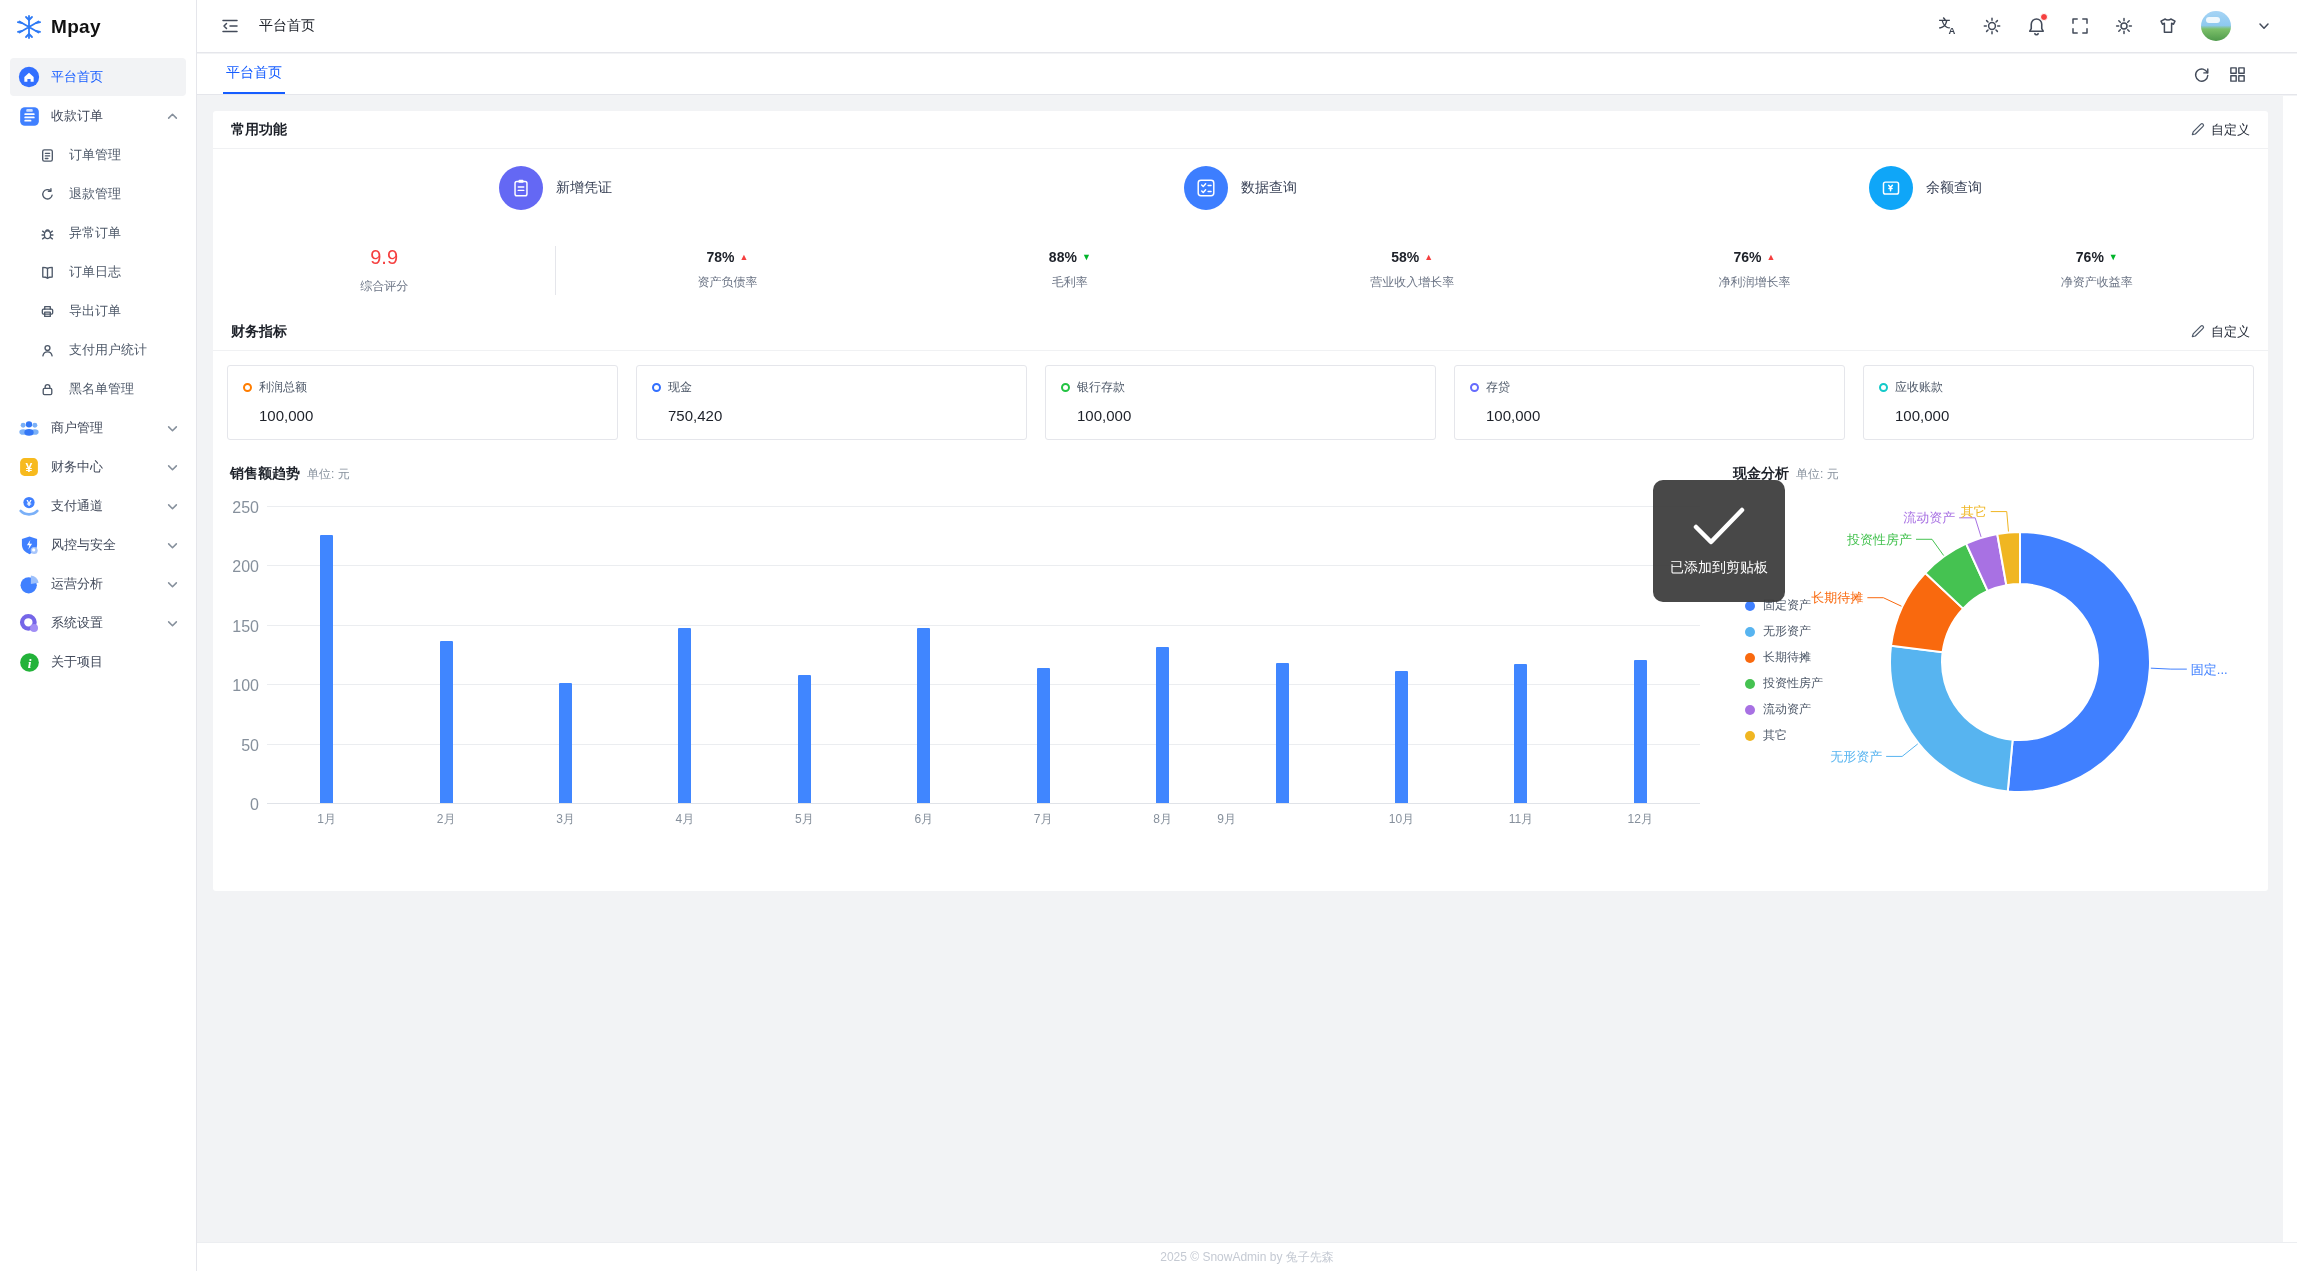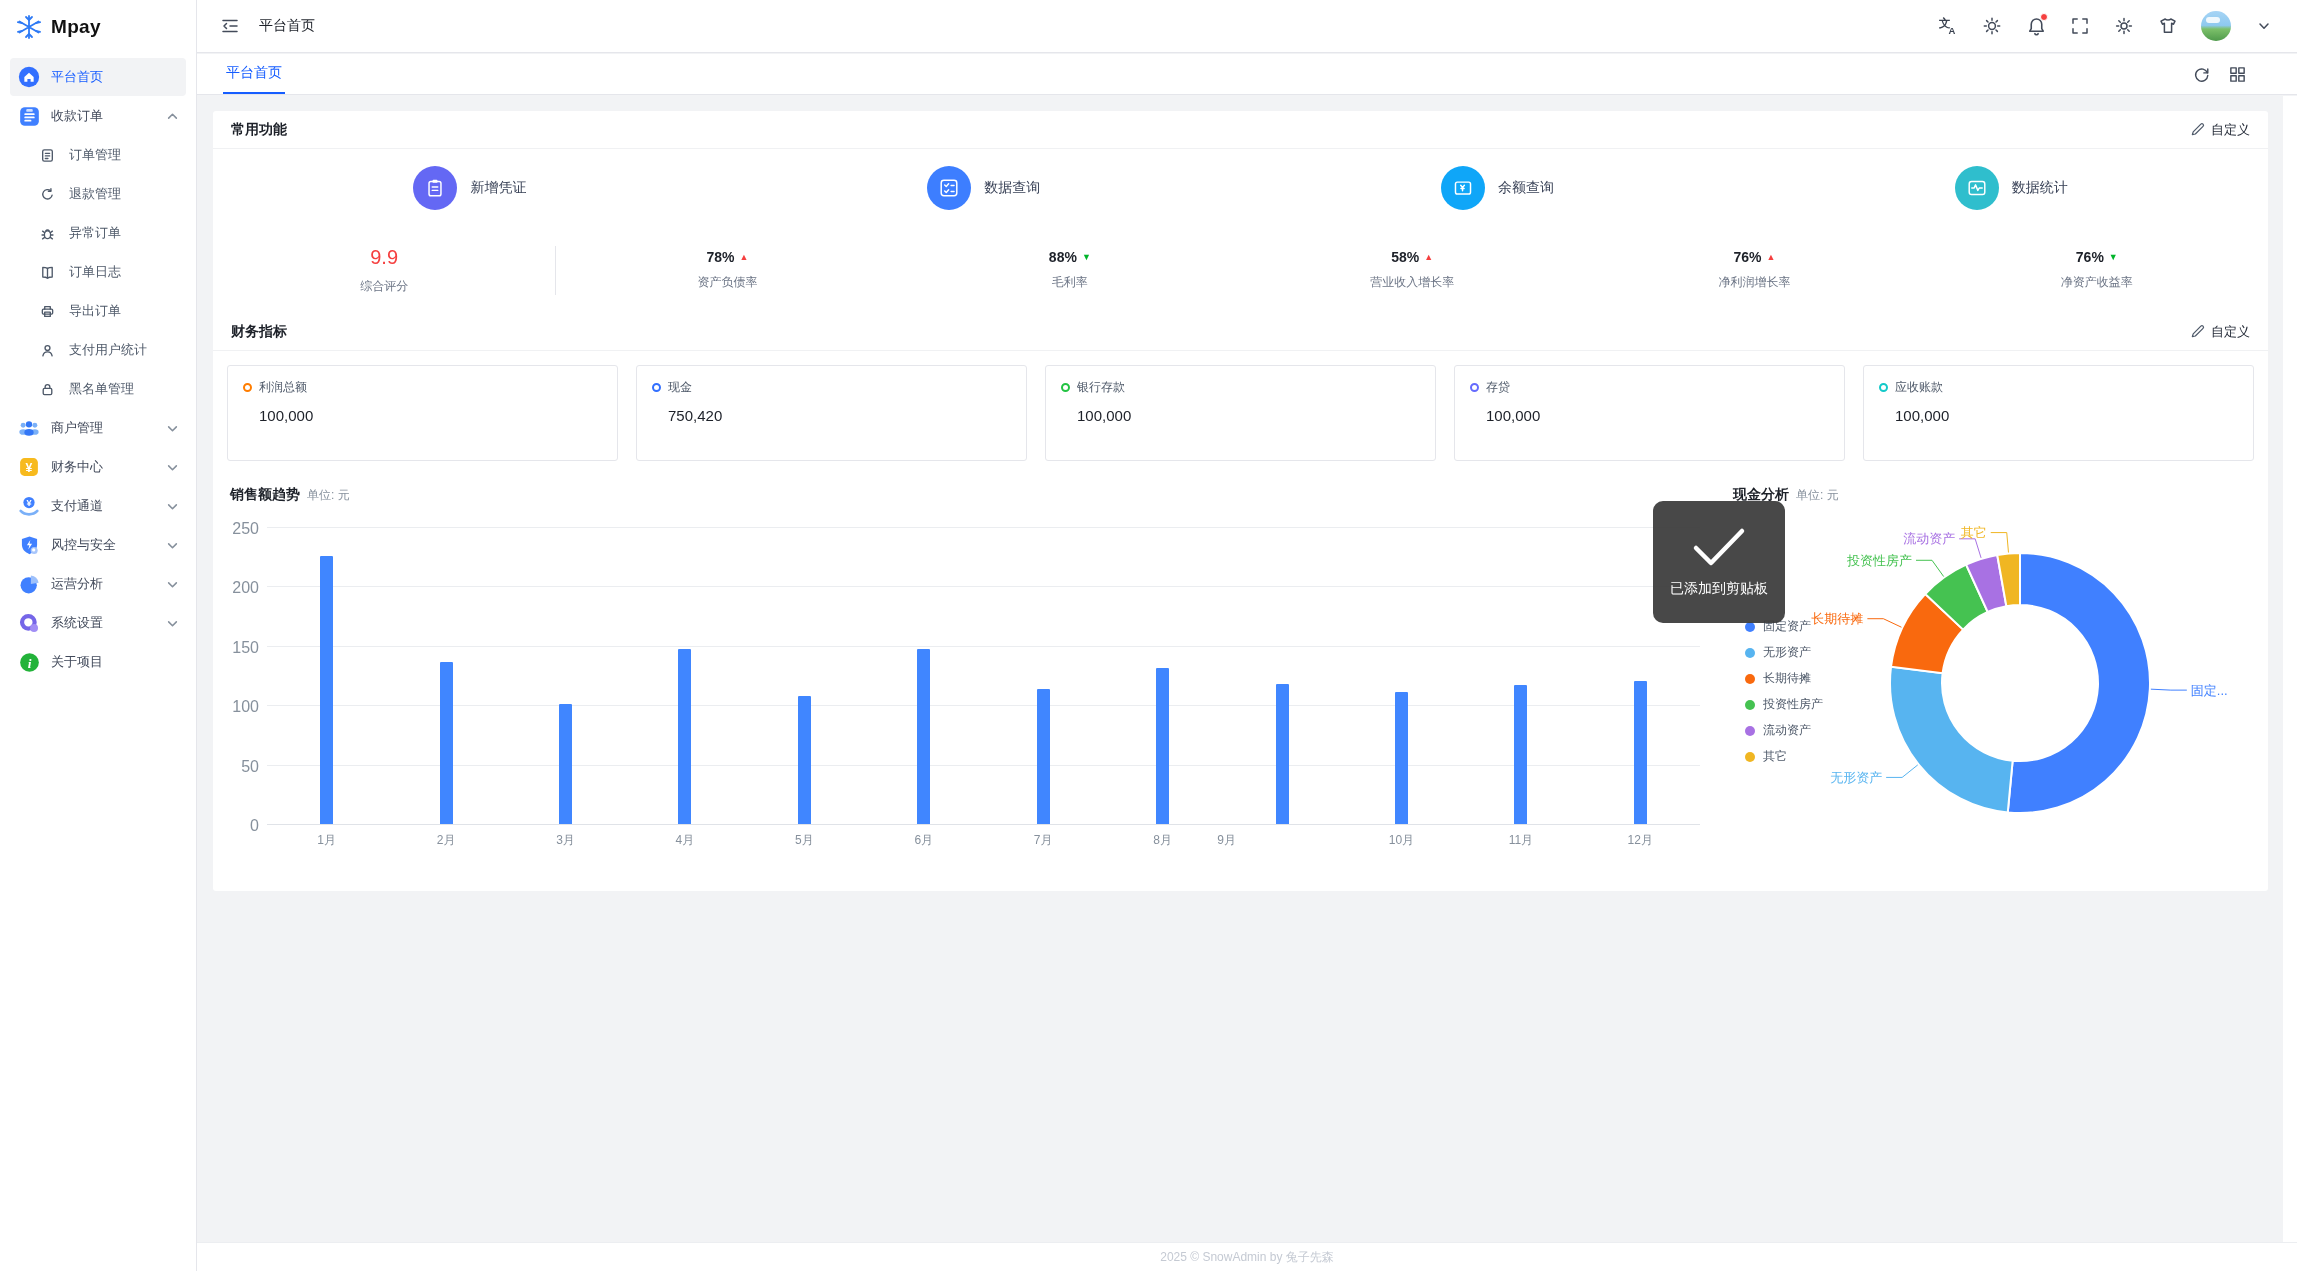--- a/index.html
+++ b/index.html
@@ -51,21 +51,21 @@
   .metrics-row { height:86px; display:flex; align-items:center; }
   .metric { flex:1; text-align:center; }
   .metric .val { font-size:14px; font-weight:600; color:#1d2129; display:flex; justify-content:center; align-items:center; gap:5px; }
   .metric.first .val { font-size:20px; font-weight:400; color:#f53f3f; }
   .metric .lbl { margin-top:9px; font-size:12px; color:#6b7485; }
   .metric.first { border-right:1px solid #e5e6eb; }
   .tri { font-size:9px; line-height:1; }
   .tri.up { color:#f53f3f; } .tri.down { color:#00b42a; }
 
   .cards-row { display:flex; gap:18px; padding:14px 14px 17px 14px; }
-  .f-card { flex:1; border:1px solid #e5e6eb; border-radius:3px; height:96px; padding:13px 15px; }
+  .f-card { flex:1; border:1px solid #e5e6eb; border-radius:3px; height:75px; padding:13px 15px; }
   .f-card .lab { display:flex; align-items:center; gap:7px; font-size:12px; color:#4e5969; }
   .ring { width:9px; height:9px; border-radius:50%; background:#fff; flex:none; }
   .f-card .num { margin-top:11px; margin-left:16px; font-size:15px; color:#1d2129; }
 
   .charts { position:relative; height:400px; }
   .chart-title { position:absolute; top:8px; font-size:14px; font-weight:600; color:#1d2129; }
   .chart-unit { font-size:12px; font-weight:400; color:#86909c; margin-left:7px; }
   #bar-area { position:absolute; left:54px; top:49px; width:1433px; height:297px; }
   .gridline { position:absolute; left:0; right:0; height:1px; background:#ebedf0; }
   .gridline.zero { background:#e0e3e8; }
@@ -443,33 +443,20 @@
           <span class="quick-inner">
             <span class="q-circle" style="background:#0fa6f8">
               <svg width="22" height="22" viewBox="0 0 24 24">
                 <g stroke="#fff" stroke-width="1.6" fill="none" stroke-linecap="round" stroke-linejoin="round">
                   <rect x="3.8" y="5.6" width="16.4" height="13" rx="2"></rect>
                   <path d="M9.5 9l2 2.6 2-2.6M11.5 11.6v3.4M9.8 12.6h3.4"></path>
                 </g>
               </svg>
             </span>
             <span class="q-label">余额查询</span>
-          </span>
-        </div>
-        <div class="quick-item">
-          <span class="quick-inner">
-            <span class="q-circle" style="background:#2fbecd">
-              <svg width="22" height="22" viewBox="0 0 24 24">
-                <g stroke="#fff" stroke-width="1.6" fill="none" stroke-linecap="round" stroke-linejoin="round">
-                  <rect x="3.5" y="5" width="17" height="14" rx="2.5"></rect>
-                  <path d="M6.3 12h2.6l1.5-3.4 2.5 6 1.5-2.6h3.3"></path>
-                </g>
-              </svg>
-            </span>
-            <span class="q-label">数据统计</span>
           </span>
         </div>
       </div>
 
     <div class="metrics-row" id="metrics-row">
         <div class="metric first">
           <div class="val">
             <span>9.9</span>
           </div>
           <div class="lbl">综合评分</div>

